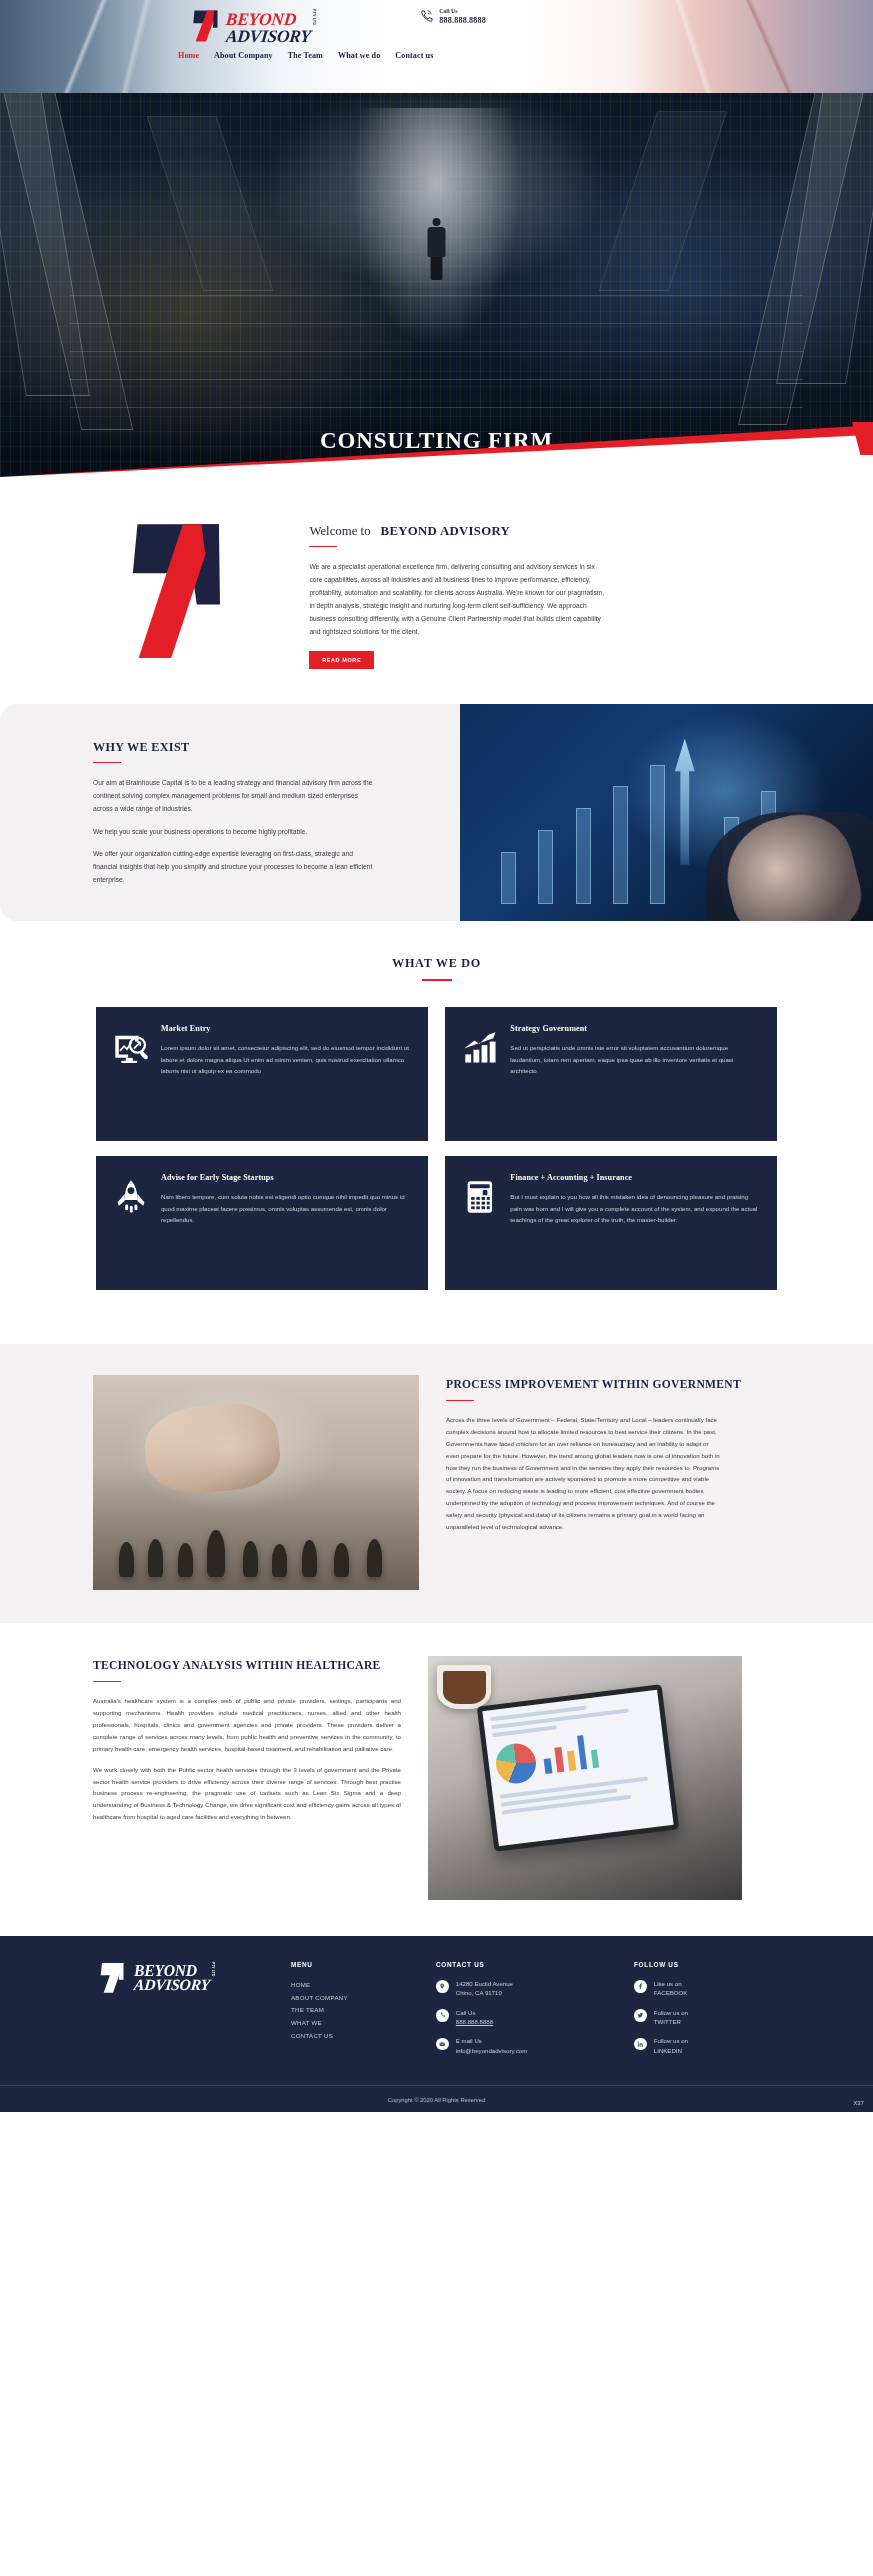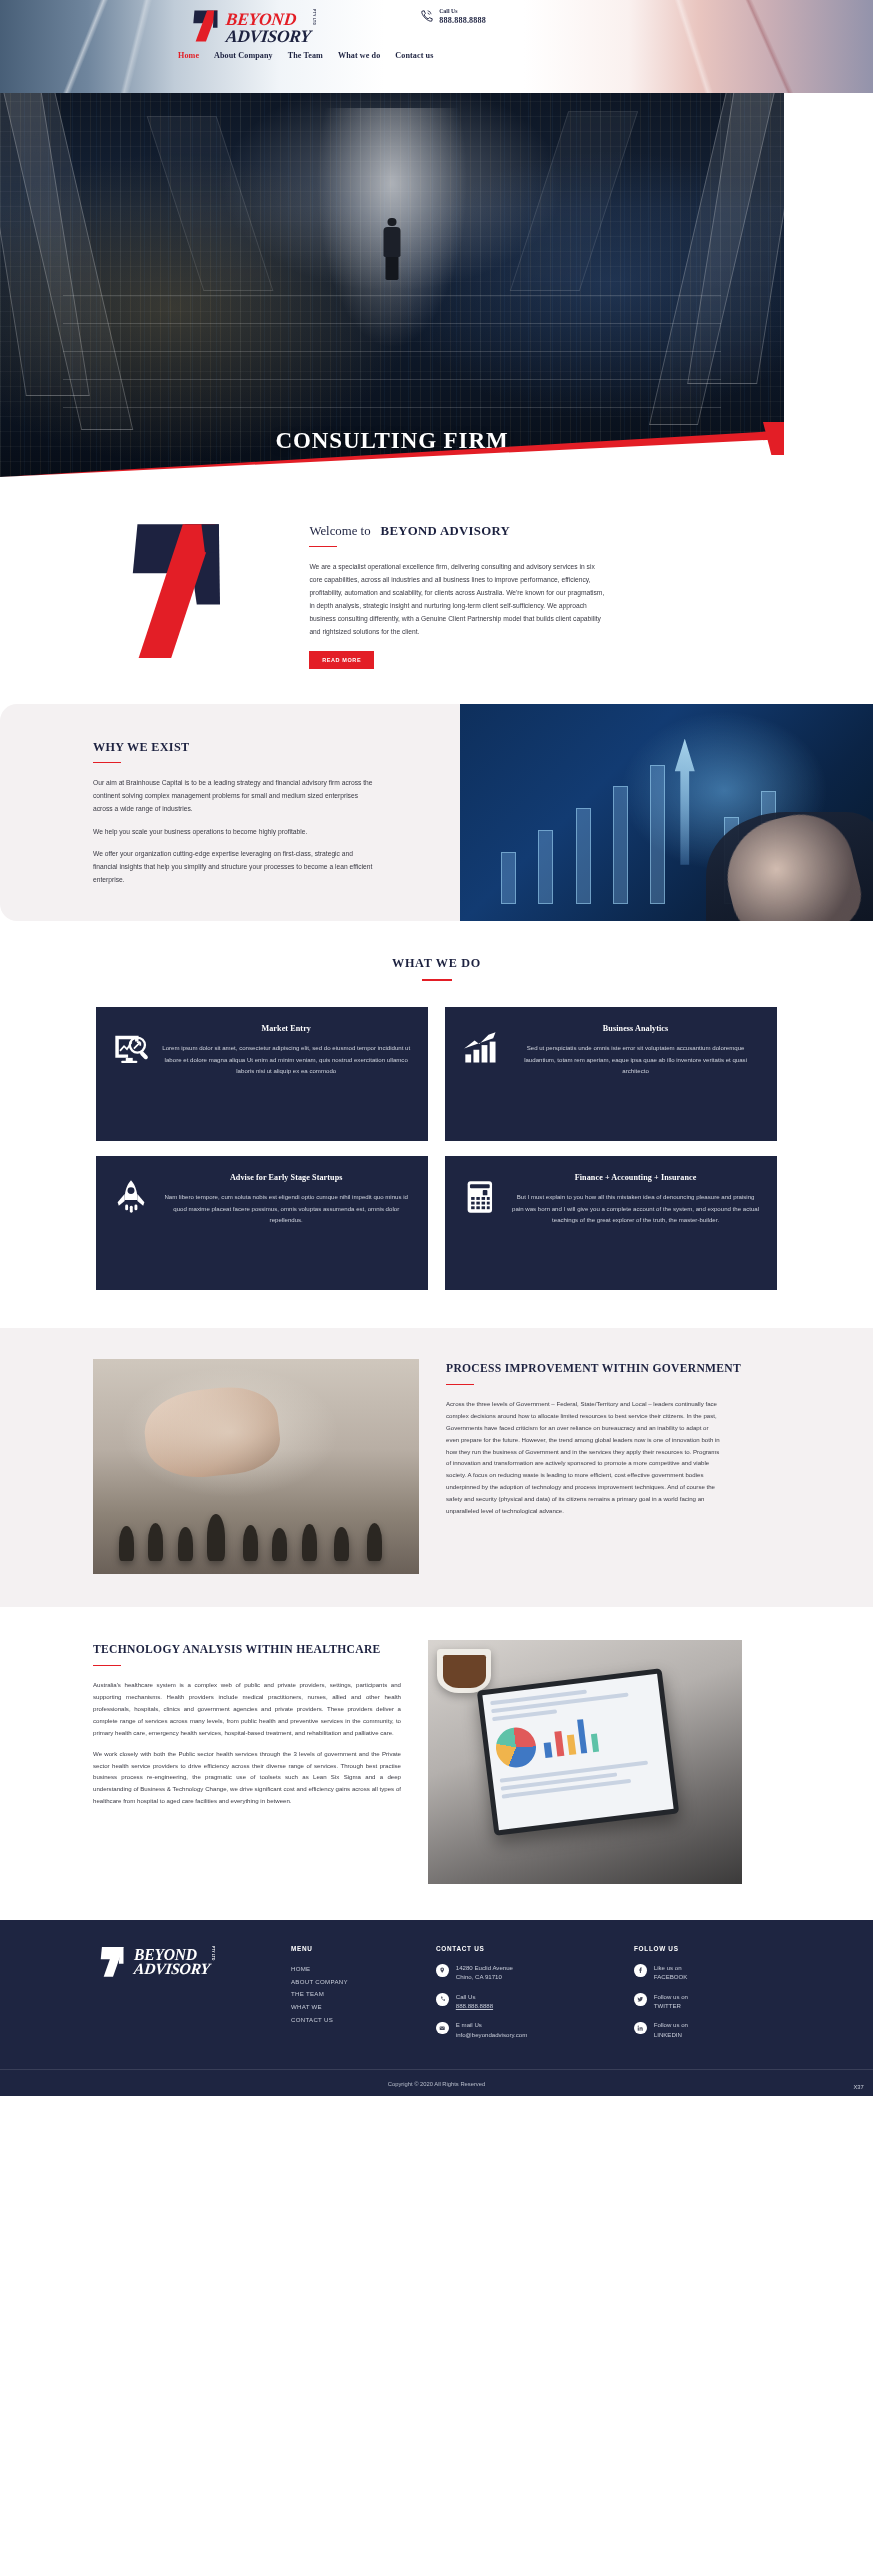--- a/index.html
+++ b/index.html
@@ -49,21 +49,21 @@
   .callus-label{font-size:5.8px;color:#1d2240;font-family:"Liberation Serif",serif;
     font-weight:bold;line-height:1.3;}
   .callus-num{font-size:8.1px;color:#1d2240;font-family:"Liberation Serif",serif;
     font-weight:bold;letter-spacing:0.2px;}
   .nav{position:absolute;left:85px;top:51px;display:flex;gap:15px;align-items:center;}
   .nav a{font-family:"Liberation Serif",serif;font-weight:bold;font-size:8.1px;
     color:#1d2240;text-decoration:none;letter-spacing:0.1px;}
   .nav a.active{color:#e31e26;}
 
   
-  .hero{position:relative;height:384px;width:784px;overflow:hidden;
+  .hero{position:relative;height:384px;width:873px;overflow:hidden;
     background:
       radial-gradient(ellipse 244px 151px at 50% 24%, rgba(255,255,255,.30), transparent 70%),
       radial-gradient(ellipse 349px 221px at 22% 56%, rgba(200,160,70,.22), transparent 70%),
       radial-gradient(ellipse 303px 186px at 78% 50%, rgba(70,110,170,.28), transparent 72%),
       linear-gradient(180deg,#0d1624 0%,#152236 30%,#0f1a2b 62%,#070d17 100%);
   }
   .hero-city{position:absolute;inset:0;opacity:.9;
     background-image:
       repeating-linear-gradient(0deg, rgba(255,255,255,.045) 0 0.6px, transparent 0.6px 15px),
       repeating-linear-gradient(90deg, rgba(255,210,120,.07) 0 1.2px, transparent 1.2px 10px),
@@ -135,22 +135,22 @@
     border-radius:48% 42% 30% 40%;transform:rotate(-14deg);filter:blur(0.2px);}
   .suit{position:absolute;right:-2%;bottom:-14%;width:175px;height:140px;
     background:linear-gradient(160deg, rgba(30,40,60,.95), rgba(12,18,30,.98));
     border-radius:46% 20% 0 0;}
 
   
   .wwd{background:#fff;padding:35px 0 38px;}
   .wwd-h{text-align:center;font-family:"Liberation Serif",serif;font-weight:bold;
     font-size:12.2px;color:#1d2240;letter-spacing:0.7px;}
   .rule-c{width:30px;height:1.7px;background:#e31e26;margin:8.1px auto 25.6px;}
-  .cards{width:687px;margin:0 auto;display:grid;grid-template-columns:1fr 1fr;
-    gap:15px 17.5px;padding:0 2.9px;text-align:center;}
+  .cards{width:687px;margin:16px auto;display:grid;grid-template-columns:1fr 1fr;
+    gap:15px 17.5px;padding:0 2.9px;}
   .card{background:#1e2541;display:flex;gap:11.6px;padding:17.5px 16.3px 20px 17.5px;min-height:134px;}
   .card-icon{flex:0 0 36px;width:36px;height:36px;color:#fff;margin-top:5.8px;}
   .card-body{flex:1;}
   .card-title{font-family:"Liberation Serif",serif;font-weight:bold;font-size:8.1px;
     color:#fff;letter-spacing:0.1px;}
   .card-text{font-size:6.1px;line-height:1.85;color:#cfd3dd;margin-top:9.3px;}
 
   
   .gov{background:#f4f1f2;padding:31px 8px 33px;}
   .gov-row{width:687px;margin:0 auto;display:flex;gap:27px;align-items:flex-start;}
@@ -362,21 +362,21 @@
         <div class="card-icon">
           <svg viewBox="0 0 62 62" width="36" height="36" fill="#fff">
             <rect x="4" y="42" width="10" height="14"></rect>
             <rect x="18" y="34" width="10" height="22"></rect>
             <rect x="32" y="26" width="10" height="30"></rect>
             <rect x="46" y="20" width="10" height="36"></rect>
             <path d="M2 32 L20 18 L28 24 L44 8 L56 4 L52 14 Z"></path>
           </svg>
         </div>
         <div class="card-body">
-          <div class="card-title">Business Analytics</div>
+          <div class="card-title">Strategy Government</div>
           <p class="card-text">Sed ut perspiciatis unde omnis iste error sit voluptatem accusantium doloremque laudantium, totam rem aperiam, eaque ipsa quae ab illo inventore veritatis et quasi architecto</p>
         </div>
       </div>
 
       <div class="card">
         <div class="card-icon">
           <svg viewBox="0 0 62 62" width="36" height="36" fill="#fff">
             <path d="M31 2 C40 12 42 24 42 36 H20 C20 24 22 12 31 2 Z"></path>
             <circle cx="31" cy="20" r="6" fill="#1e2541"></circle>
             <path d="M20 26 L8 40 L10 46 L20 38 Z"></path>

